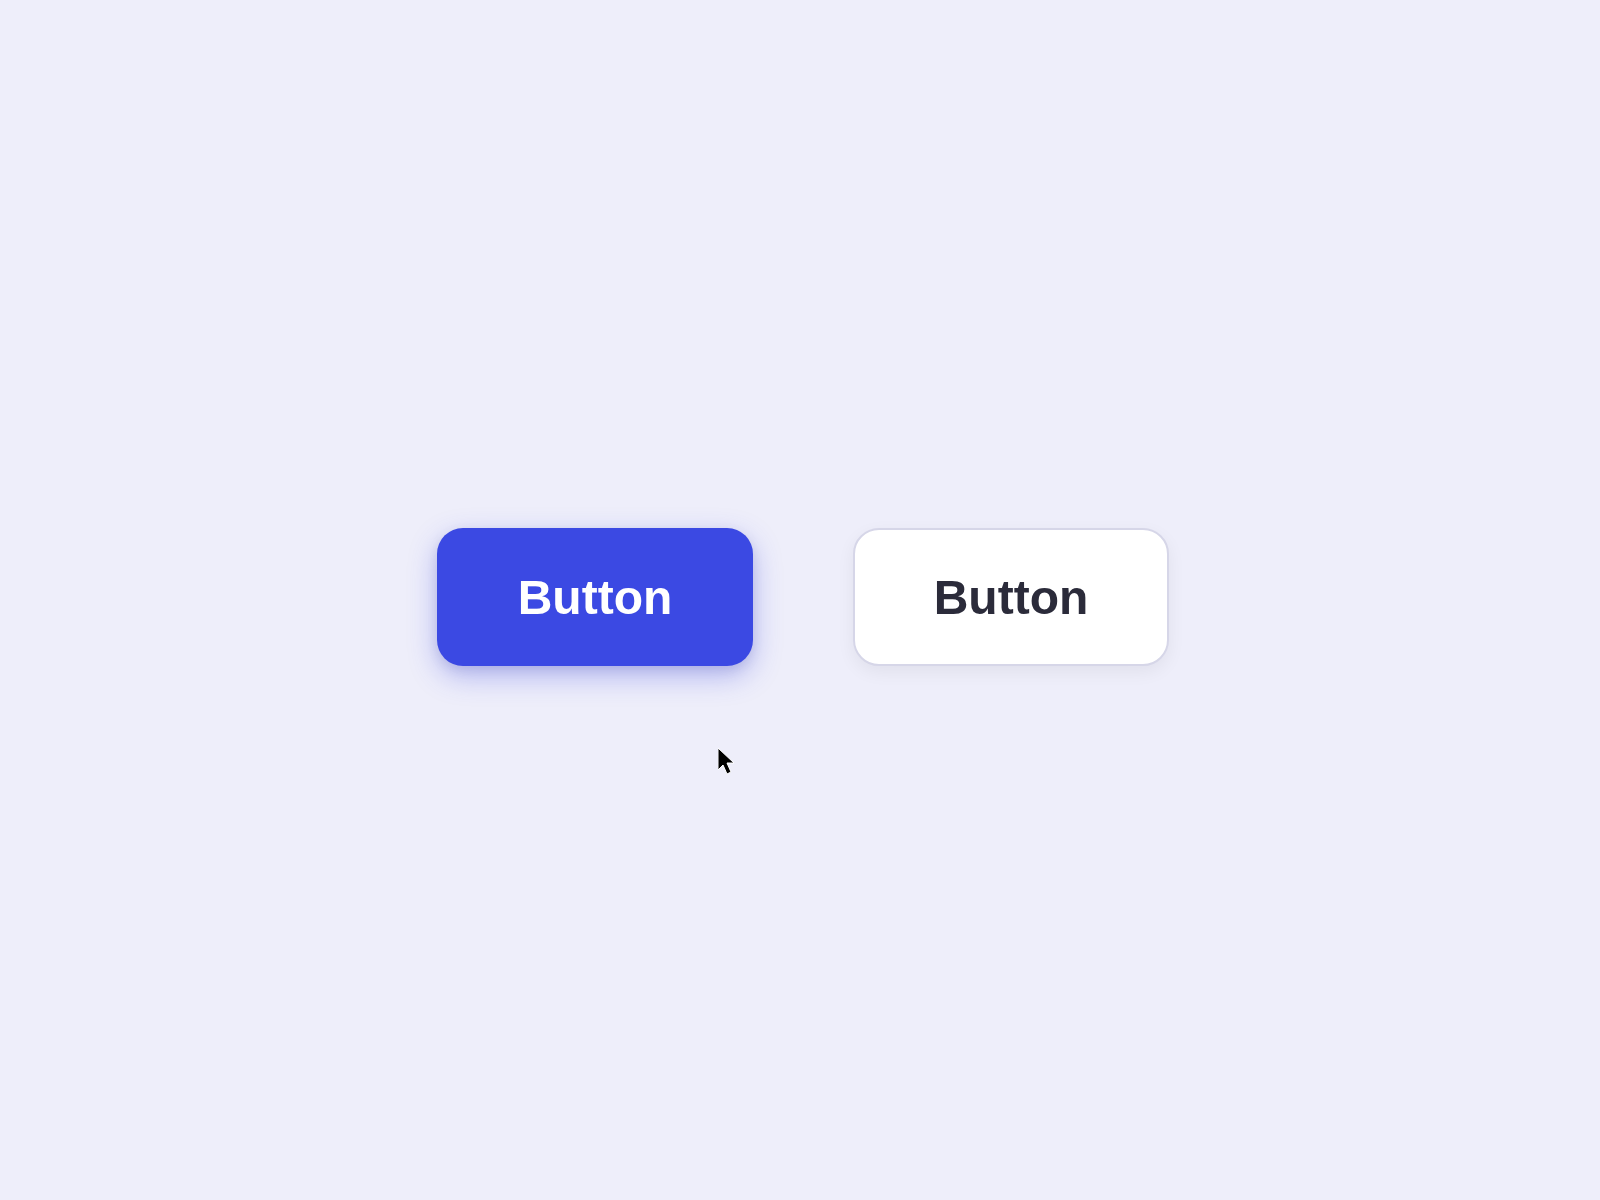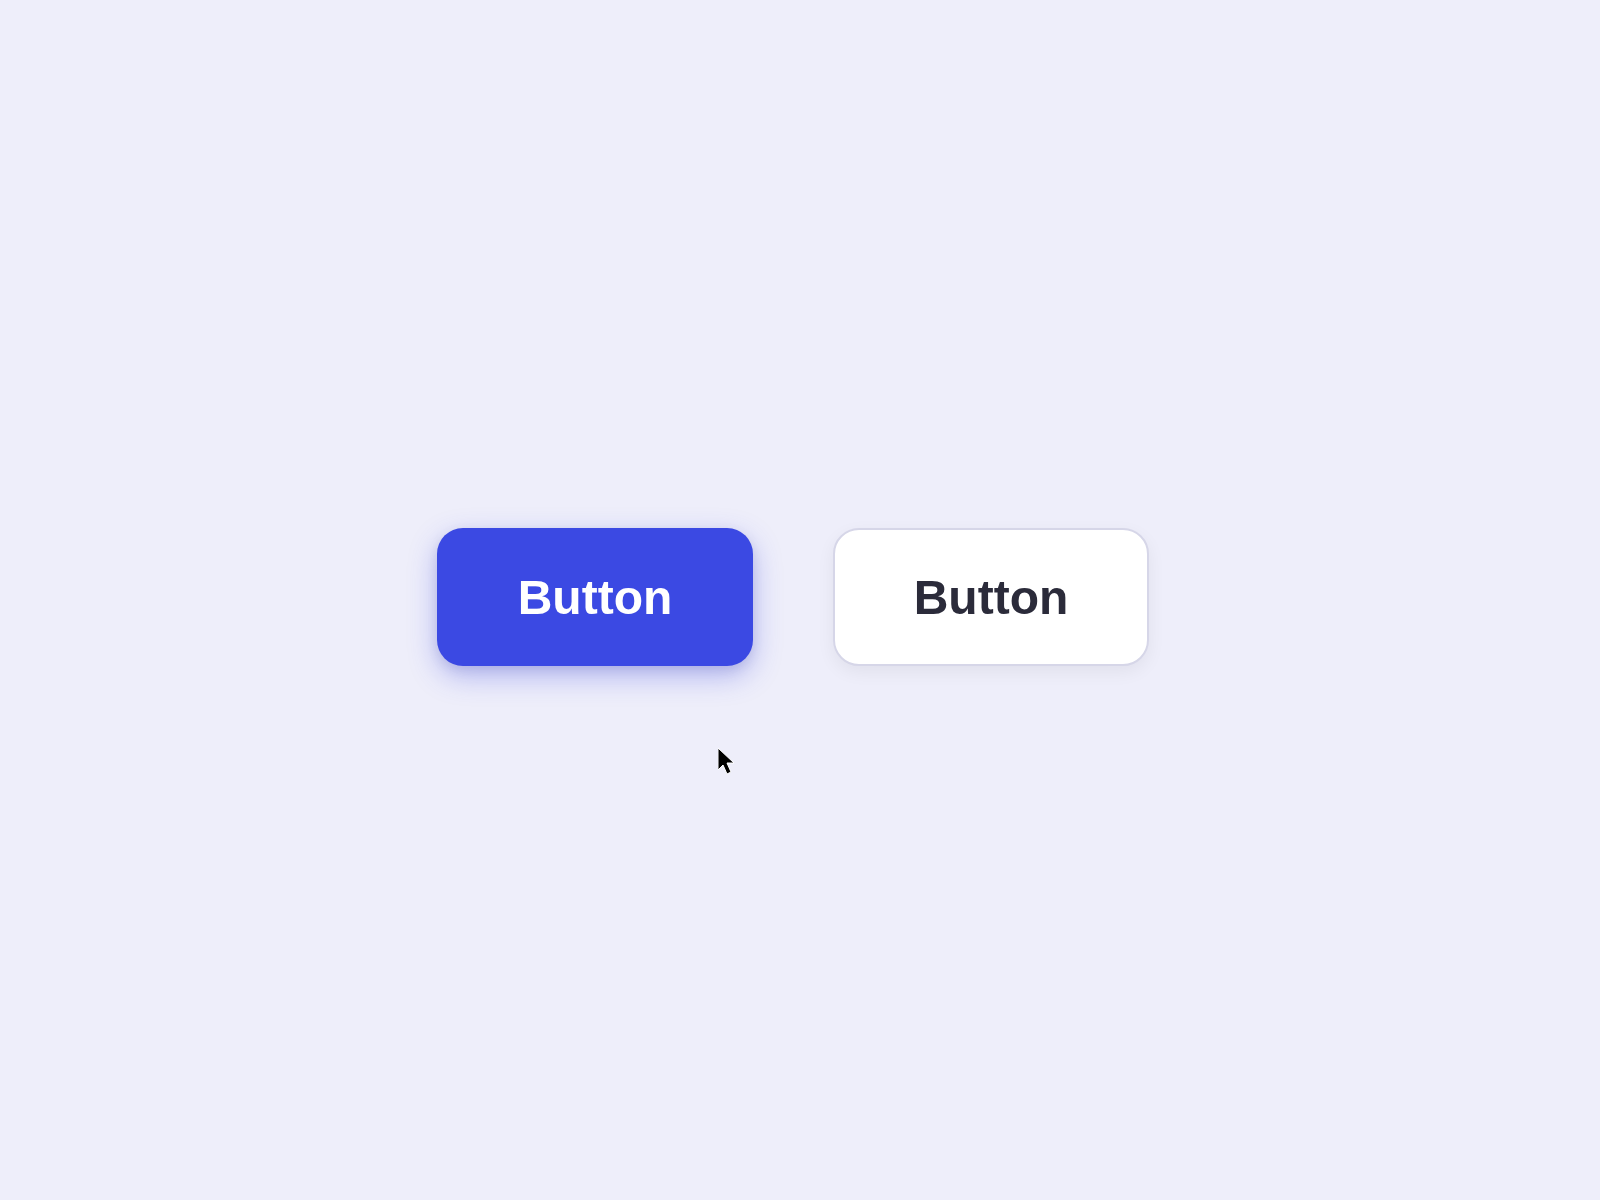--- a/index.html
+++ b/index.html
@@ -15,21 +15,21 @@
       font-family: -apple-system, BlinkMacSystemFont, 'Segoe UI', Roboto, Helvetica, Arial, sans-serif;
       position: relative;
       overflow: hidden;
     }
     
     .button-container {
       position: absolute;
       top: 528px;
       left: 437px;
       display: flex;
-      gap: 80px;
+      gap: 100px;
       align-items: center;
     }
     
     .button-primary {
       background-color: #3b49e3;
       color: #ffffff;
       border: none;
       border-radius: 26px;
       width: 316px;
       height: 138px;

